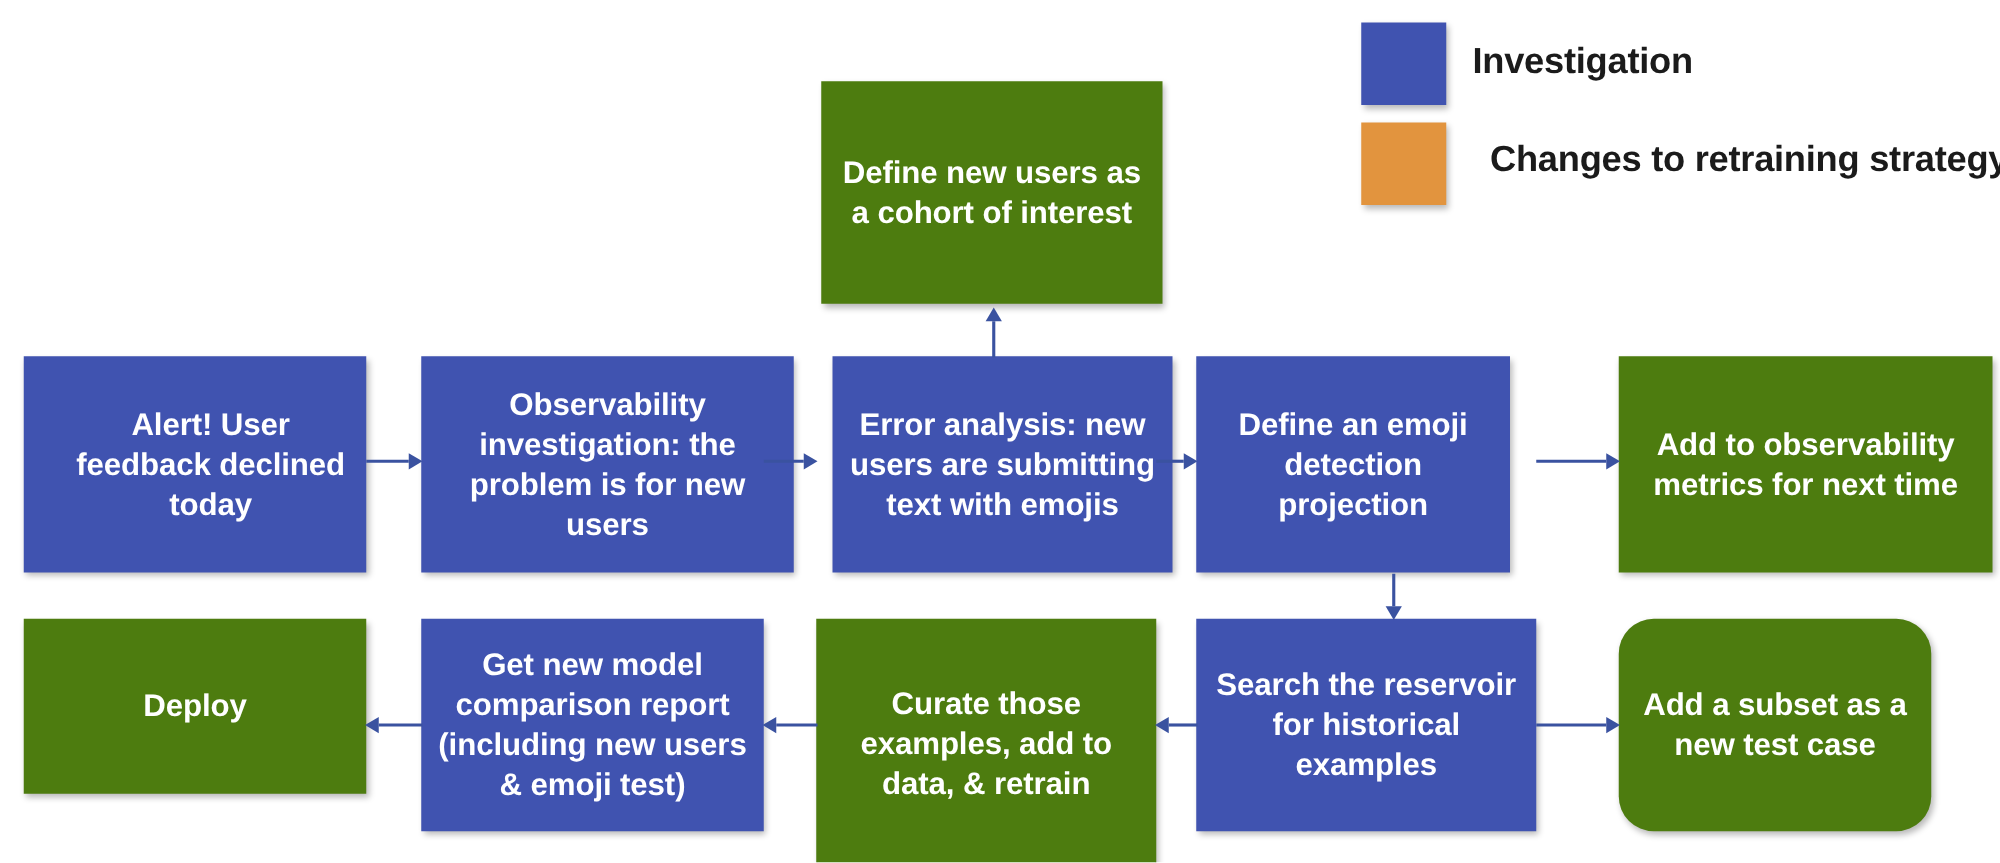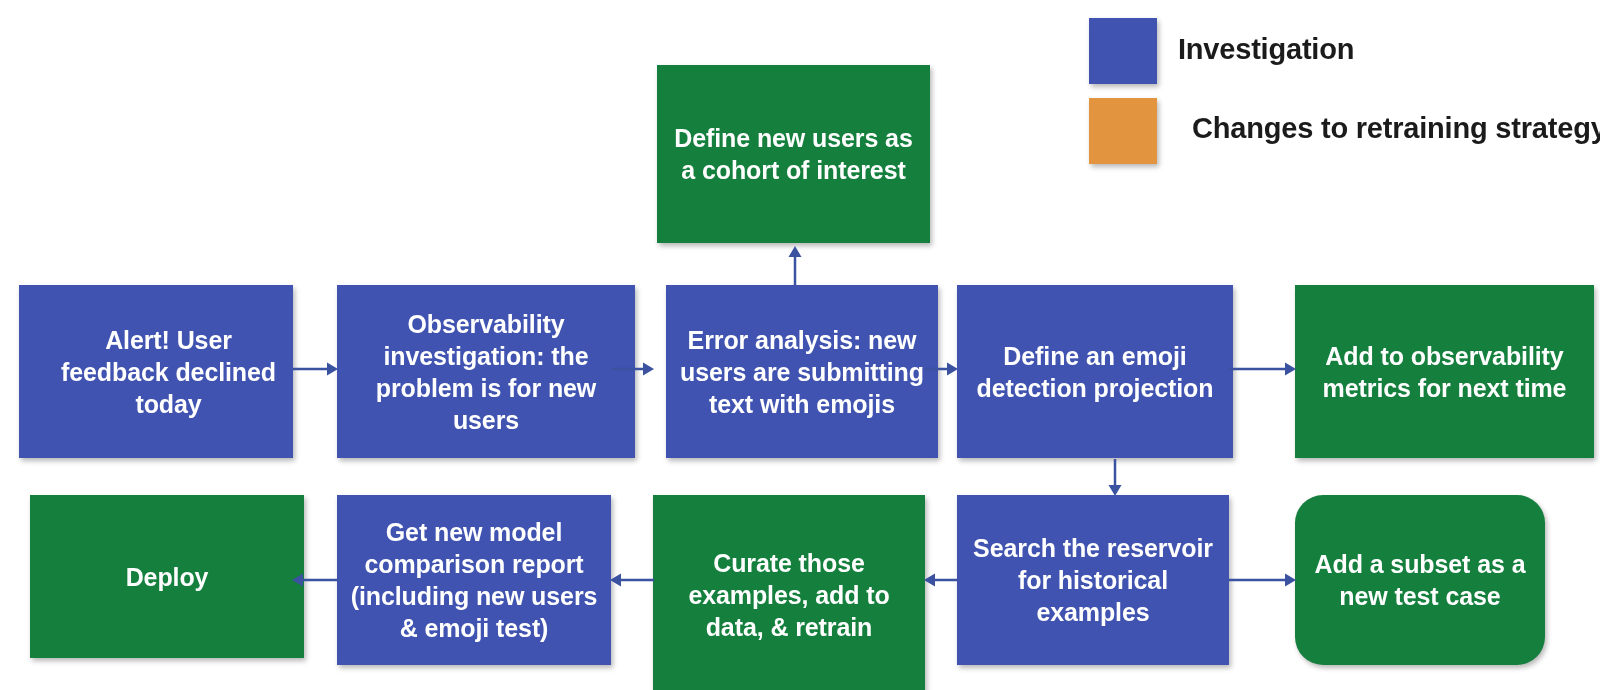--- a/index.html
+++ b/index.html
@@ -29,21 +29,21 @@
     font-weight: bold;
     font-size: 25px;
     line-height: 1.28;
     letter-spacing: -0.1px;
     padding: 4px 10px;
     box-sizing: border-box;
     box-shadow: 2px 3px 5px rgba(0,0,0,0.28);
   }
   .node span { display: block; width: 100%; }
   .node.blue   { background: #4053b0; }
-  .node.orange { background: #15803d; }
+  .node.orange { background: #4d7c0f; }
 
   
   .legend-swatch {
     position: absolute;
     width: 68px;
     height: 66px;
     box-shadow: 2px 3px 5px rgba(0,0,0,0.28);
   }
   .legend-swatch.blue   { background: #4053b0; }
   .legend-swatch.orange { background: #e2943e; }
@@ -82,29 +82,29 @@
   </div>
 
   <div class="node blue" style="left:337px; top:285px; width:298px; height:173px;">
     <span>Observability investigation: the problem is for new users</span>
   </div>
 
   <div class="node blue" style="left:653px; top:285px; width:272px; height:173px;margin-left:13px;">
     <span>Error analysis: new users are submitting text with emojis</span>
   </div>
 
-  <div class="node blue" style="left:957px; top:285px; width:276px; height:173px;">
+  <div class="node blue" style="left:957px; top:285px; width:251px; height:173px;">
     <span>Define an emoji detection projection</span>
   </div>
 
   <div class="node orange" style="left:1295px; top:285px; width:299px; height:173px;">
     <span>Add to observability metrics for next time</span>
   </div>
 
-  <div class="node orange" style="left:30px; top:495px; width:274px; height:163px;">
+  <div class="node orange" style="left:19px; top:495px; width:274px; height:140px;">
     <span>Deploy</span>
   </div>
 
   <div class="node blue" style="left:337px; top:495px; width:274px; height:170px;">
     <span>Get new model comparison report (including new users &amp; emoji test)</span>
   </div>
 
   <div class="node orange" style="left:653px; top:495px; width:272px; height:200px;">
     <span>Curate those examples, add to data, &amp; retrain</span>
   </div>

